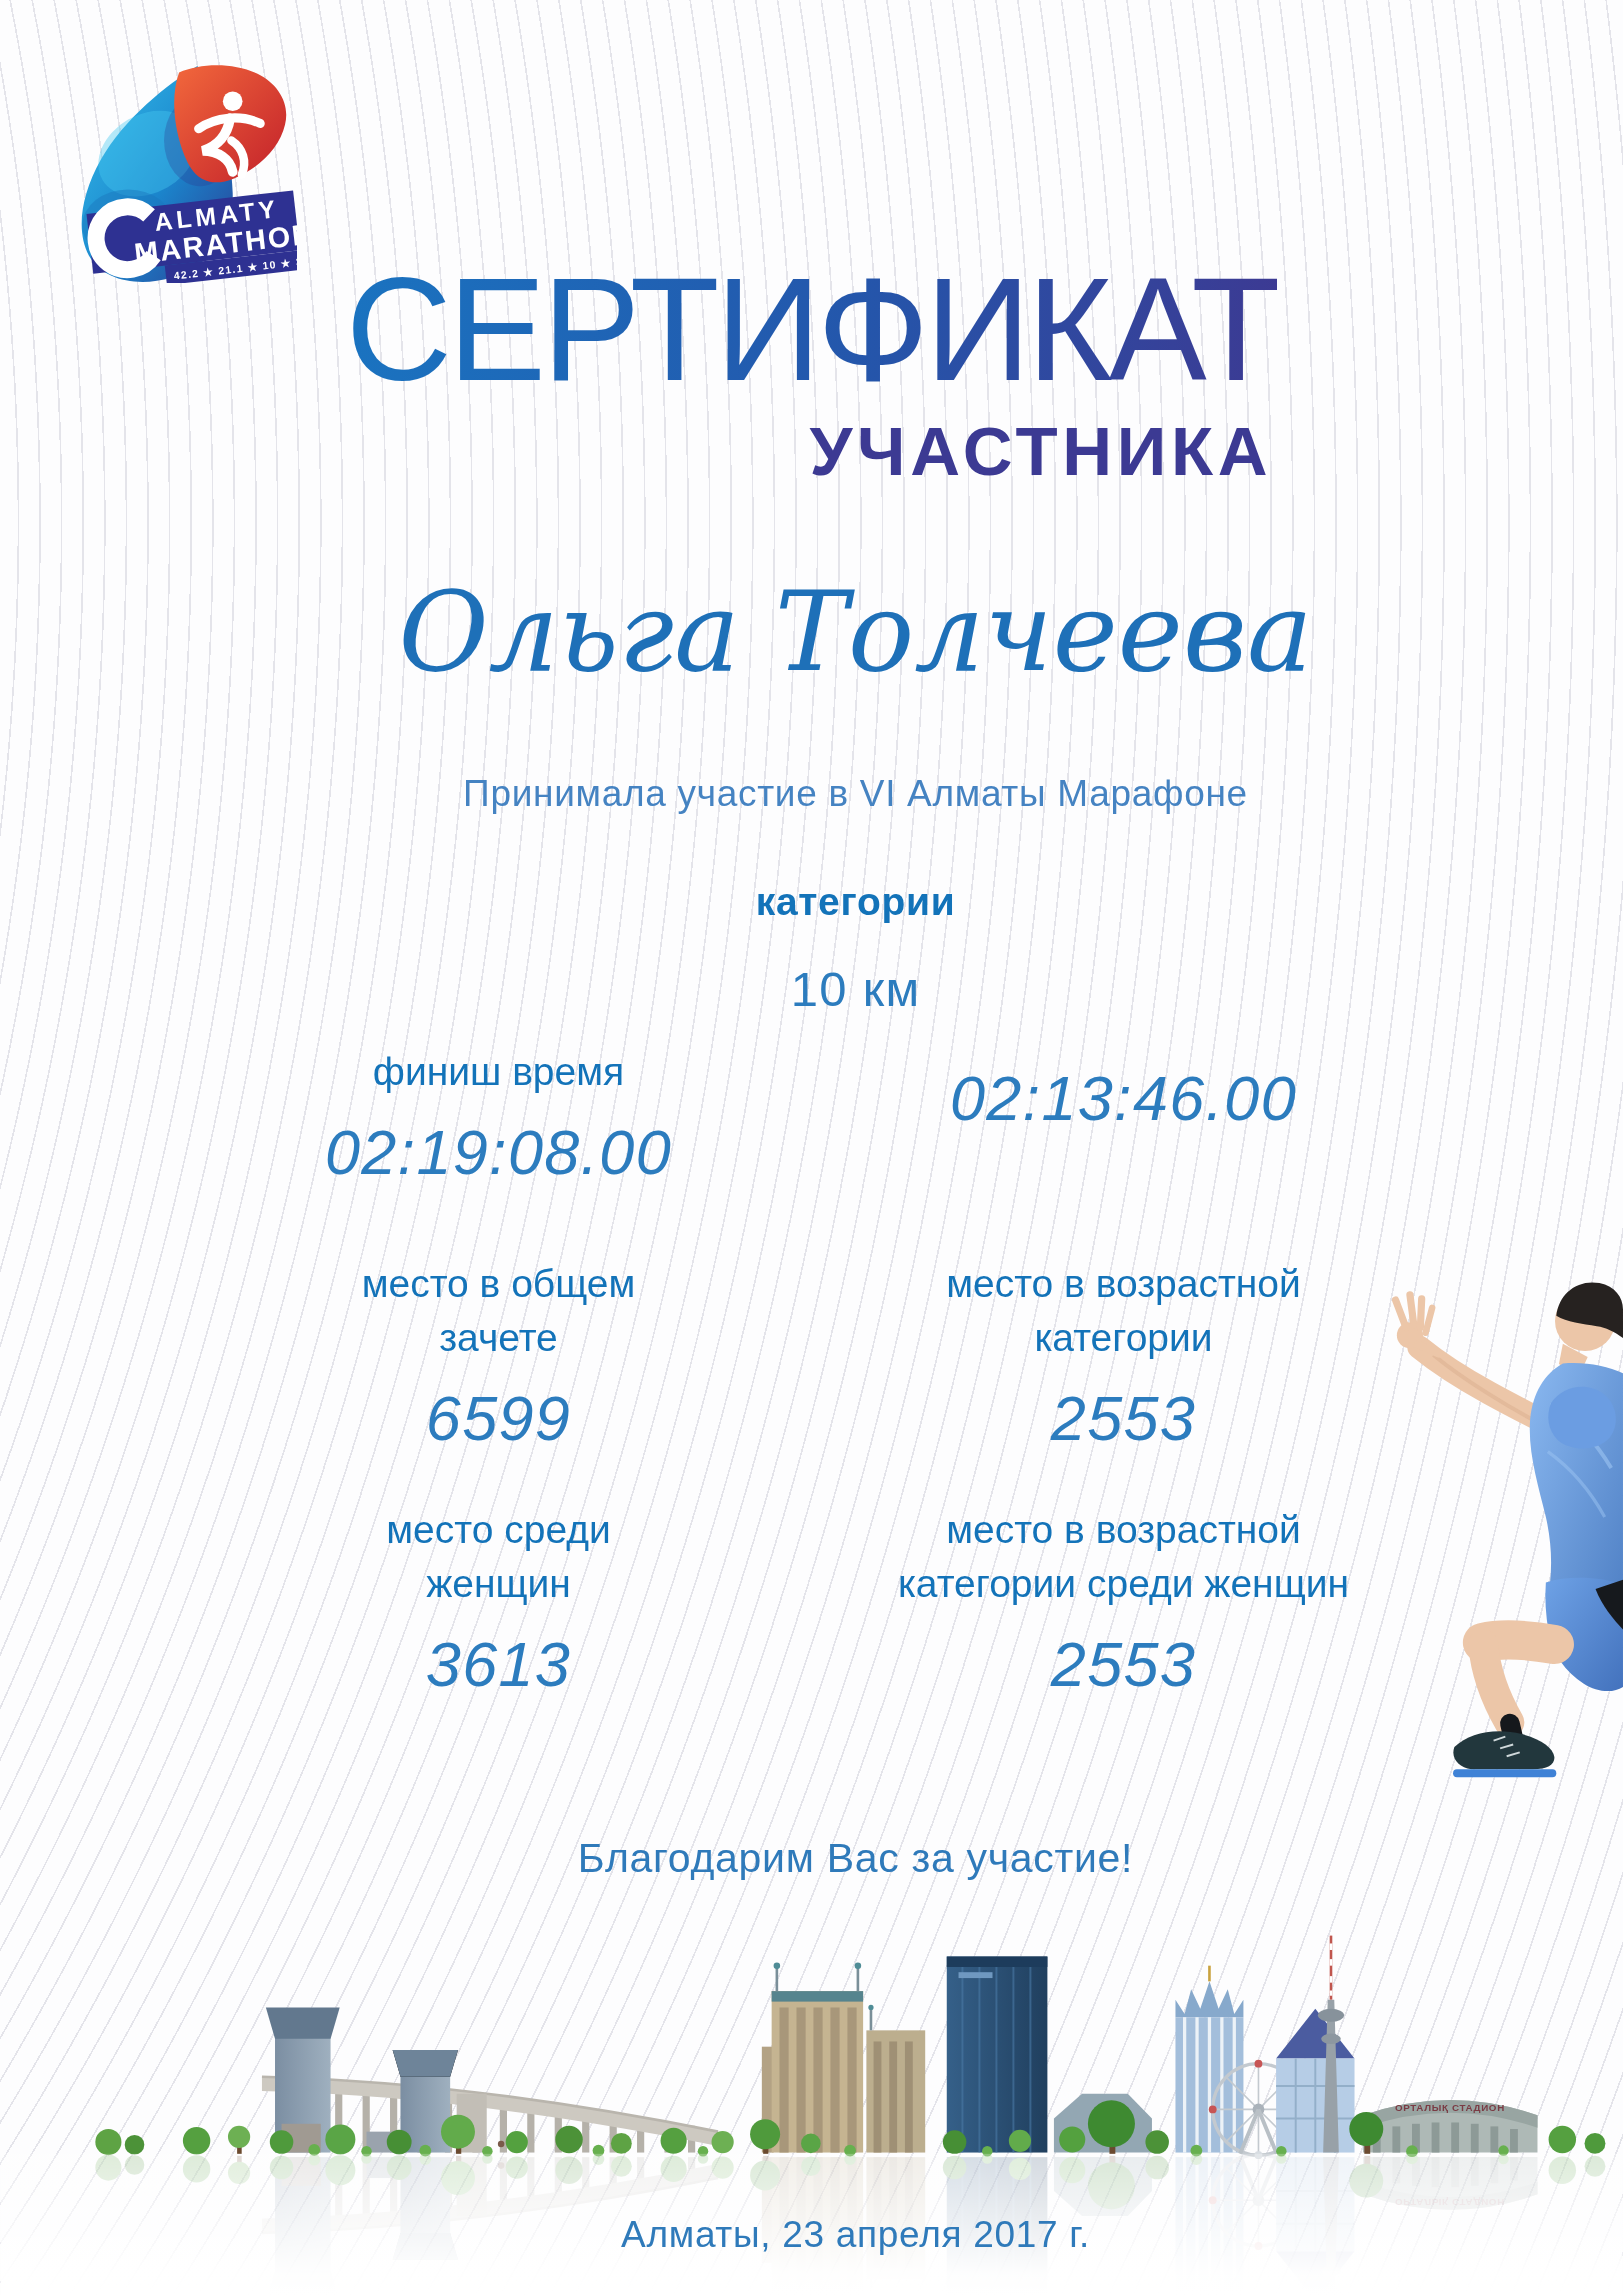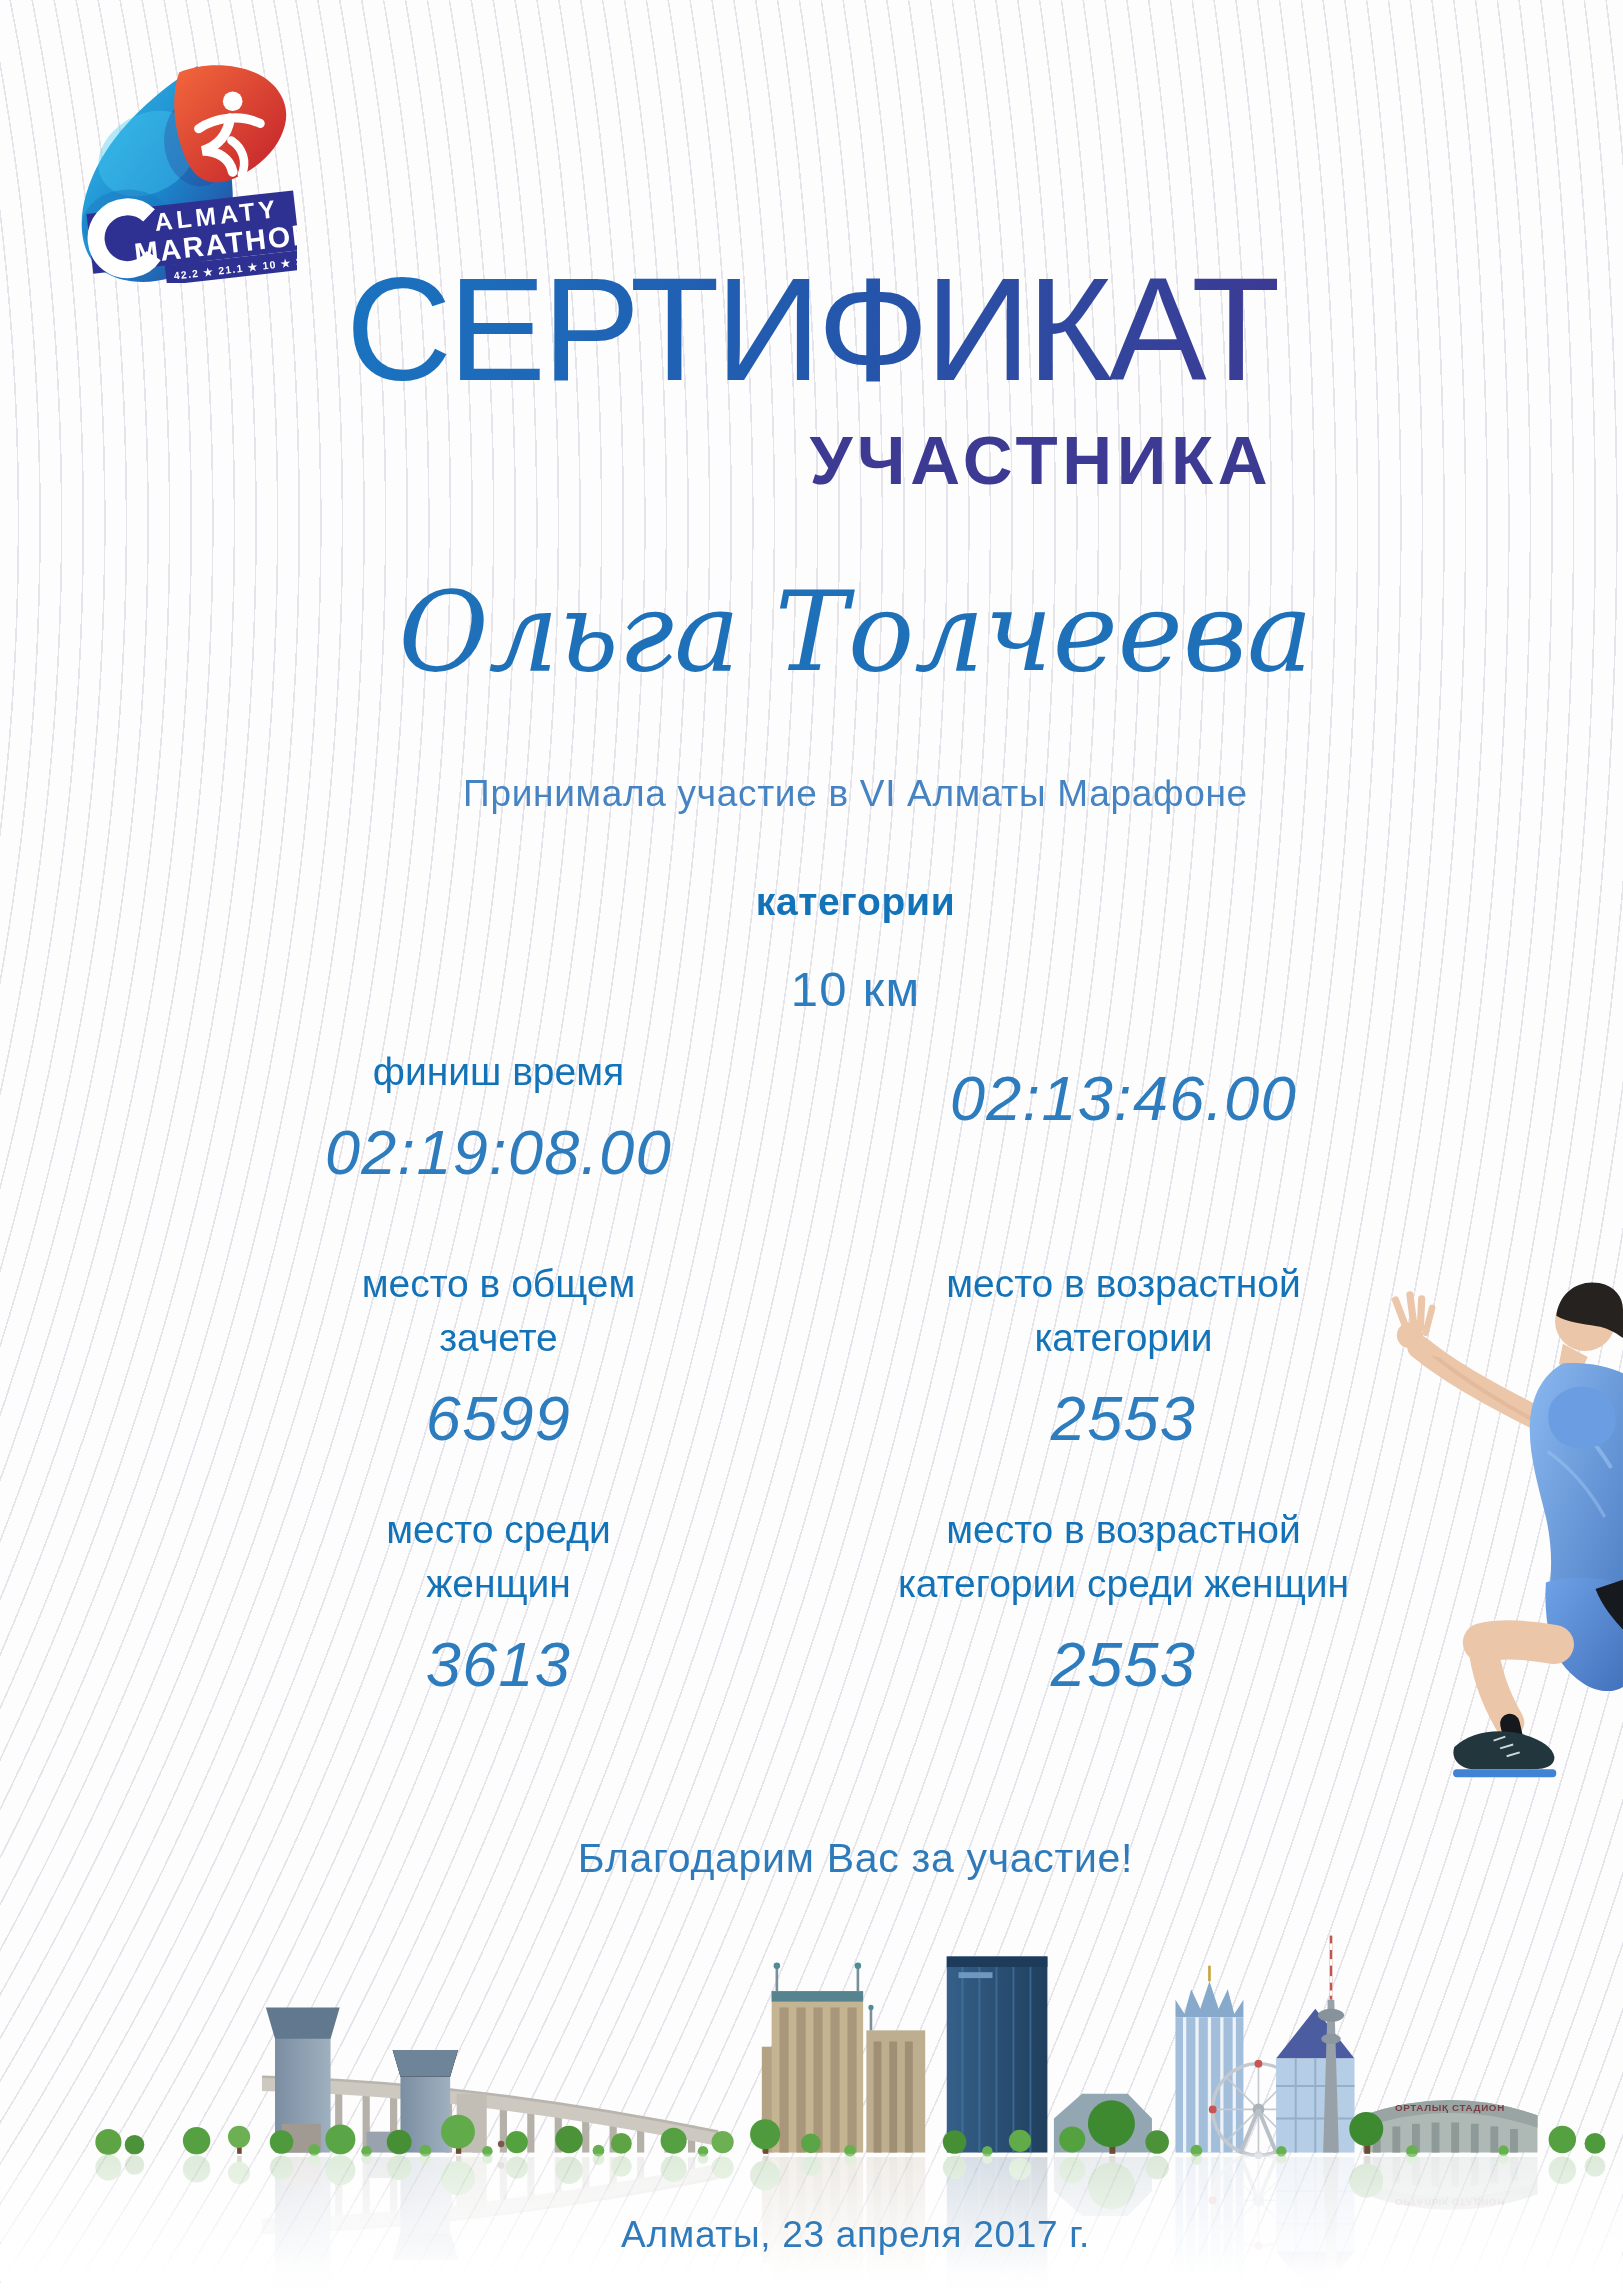--- a/index.html
+++ b/index.html
@@ -15,21 +15,21 @@
 
   
   .title-block{top:256px;left:50%;transform:translateX(-50%);text-align:center;z-index:3;}
   .title-main{font-size:147px;font-weight:400;letter-spacing:-3.9px;line-height:1.0;
     color:#2a56a8;white-space:nowrap;}
   @supports ((-webkit-background-clip:text) or (background-clip:text)){
     .title-main{background:linear-gradient(90deg,#1a73c0 0%,#2456ab 55%,#3c3a93 100%);
       -webkit-background-clip:text;background-clip:text;color:transparent;}
   }
   .title-sub{font-size:69px;font-weight:700;letter-spacing:4.6px;color:#3c3a93;
-    text-align:right;margin-top:18px;padding-right:5.2px;}
+    text-align:right;margin-top:9px;padding-right:5.2px;}
 
   .participant-name{top:568px;font-family:"DejaVu Serif","Liberation Serif",serif;
     font-style:italic;font-size:110px;color:#1e70b8;z-index:3;}
   .participation-line{top:773px;font-size:37px;color:#4583c2;letter-spacing:0.7px;z-index:3;}
 
   .distance-label{top:880px;font-size:39px;font-weight:700;color:#1373b9;letter-spacing:0.7px;z-index:3;}
   .distance-value{top:933px;font-size:49px;color:#2c7cbe;letter-spacing:1.3px;z-index:3;margin-top:28px;}
 
   .stat-cell{position:absolute;width:605px;text-align:center;z-index:3;}
   .stat-cell.col1{left:196px;}

